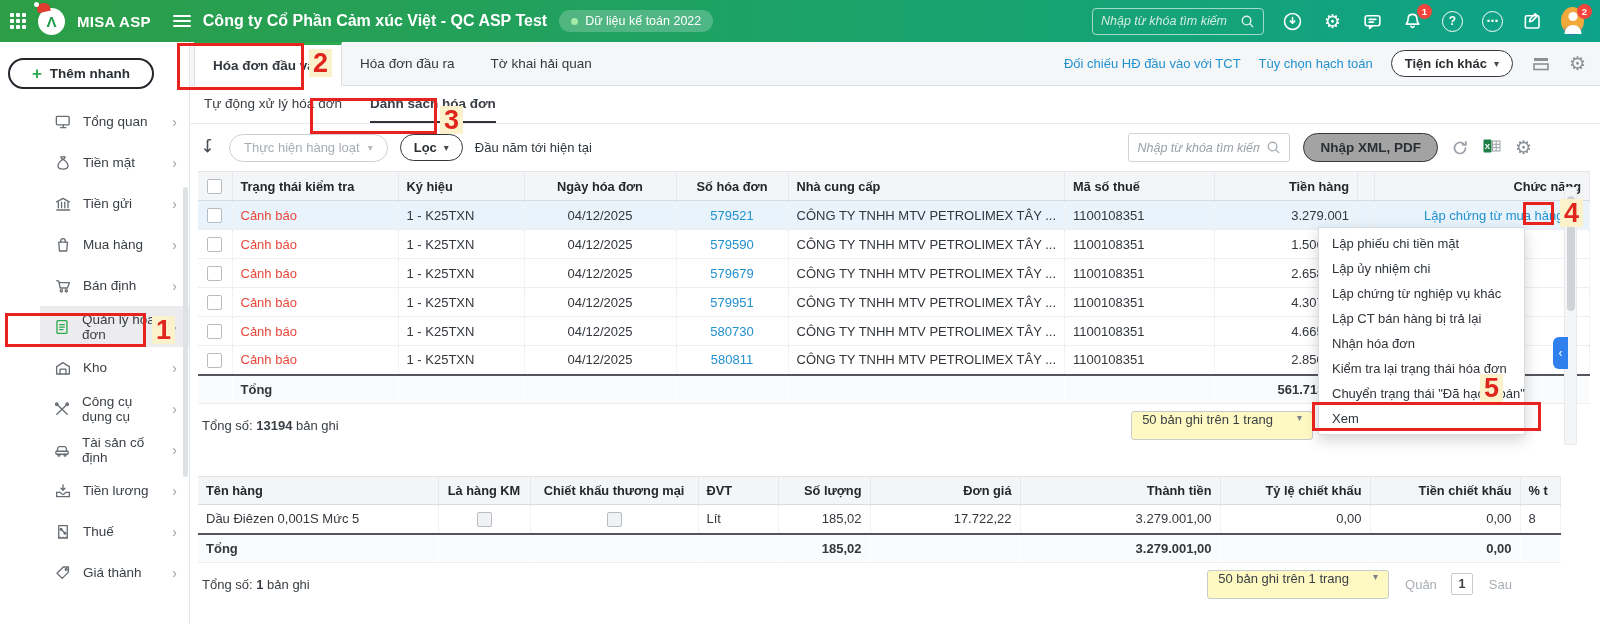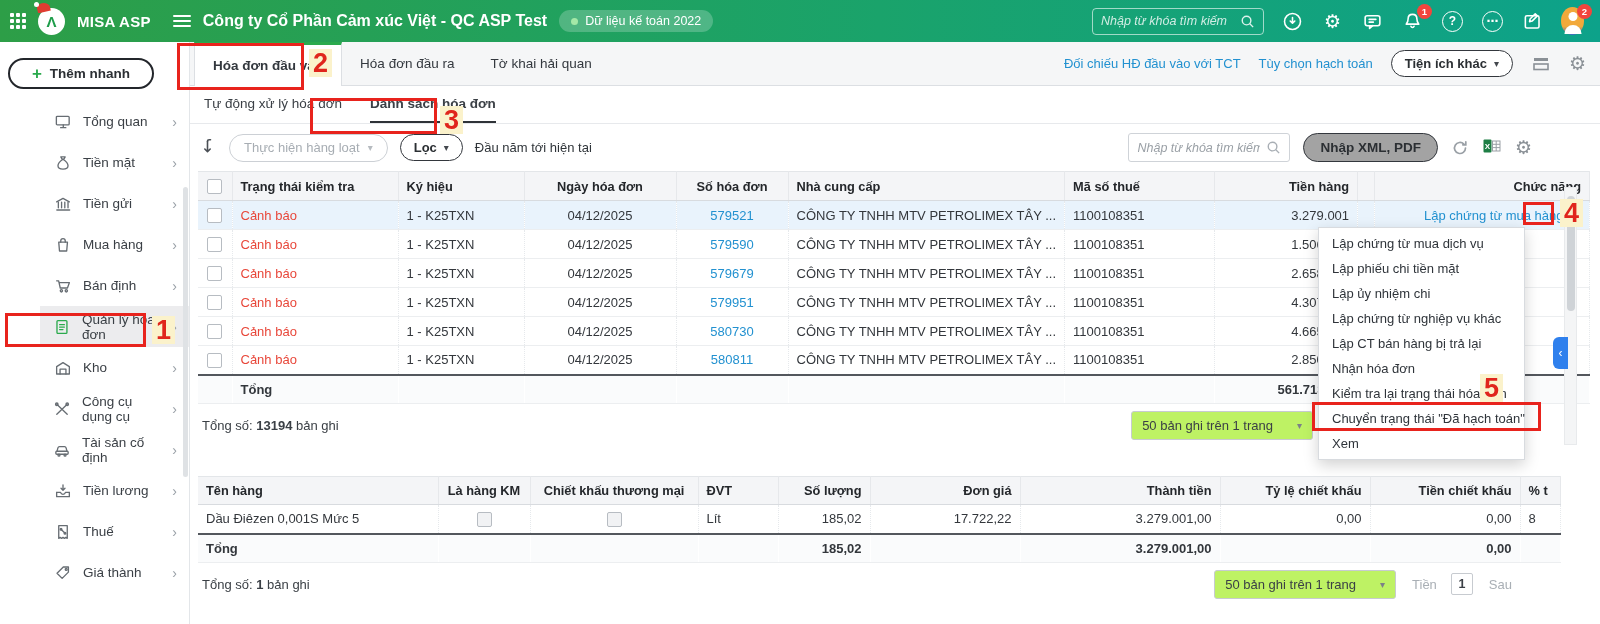--- a/index.html
+++ b/index.html
@@ -111,21 +111,21 @@
   .num-link { color:#2291d0; }
   .cb { display:inline-block; width:15px; height:15px; border:1px solid #b7bcc2; border-radius:2px;
         background:#fff; vertical-align:middle; }
   .act-link { color:#2291d0; cursor:pointer; }
   .caret-box { color:#2291d0; margin-left:12px; font-size:11px; cursor:pointer; }
   tr.total-row td { border-top:2px solid #53575d; background:#fafbfc; font-weight:bold; border-right:1px dotted transparent; }
 
   .tfooter { display:flex; align-items:center; height:42px; padding-left:12px; font-size:13px; color:#3b4046; }
   .tfooter b { font-weight:bold; }
   .page-size { margin-left:auto; border:1px solid #c7cbd0; border-radius:3px; height:29px;
-          display:flex; align-items:center; gap:24px; padding:0 10px; font-size:13px; background:#bef264; cursor:pointer; }
+          display:flex; gap:24px; padding:0 10px; font-size:13px; background:#fef9c3; cursor:pointer; }
   .page-size .caret { color:#7c8187; }
   .f1 .page-size { margin-right:287px; }
   .f2 { padding-right:88px; }
   .pg-prev,.pg-next { color:#a9afb5; margin-left:16px; }
   .pg-box { width:22px; height:22px; border:1px solid #c7cbd0; border-radius:2px; margin-left:14px;
           display:flex; align-items:center; justify-content:center; font-weight:bold; font-size:12.5px; }
   .detail-section { margin-top:30px; }
 
   
   .menu { position:absolute; left:1318px; top:227px; width:207px; background:#fff; z-index:40;
@@ -627,30 +627,29 @@
       <div class="tfooter f2">
         <span>
           <span>Tổng số:</span>
           <b>1</b>
           <span>bản ghi</span>
         </span>
         <span class="page-size" style="margin-left:auto">
           <span>50 bản ghi trên 1 trang</span>
           <span class="caret">▾</span>
         </span>
-        <span class="pg-prev">Tiền</span>
+        <span class="pg-prev">Quản</span>
         <span class="pg-box">1</span>
         <span class="pg-next">Sau</span>
       </div>
     </div>
   </div>
 </div>
 
 <div class="menu" id="action-menu">
-    <div class="menu-item">Lập chứng từ mua dịch vụ</div>
     <div class="menu-item">Lập phiếu chi tiền mặt</div>
     <div class="menu-item">Lập ủy nhiệm chi</div>
     <div class="menu-item">Lập chứng từ nghiệp vụ khác</div>
     <div class="menu-item">Lập CT bán hàng bị trả lại</div>
     <div class="menu-item">Nhận hóa đơn</div>
     <div class="menu-item">Kiểm tra lại trạng thái hóa đơn</div>
     <div class="menu-item">Chuyển trạng thái "Đã hạch toán"</div>
     <div class="menu-item">Xem</div>
   </div>
 <div class="collapse-tab">‹</div>

